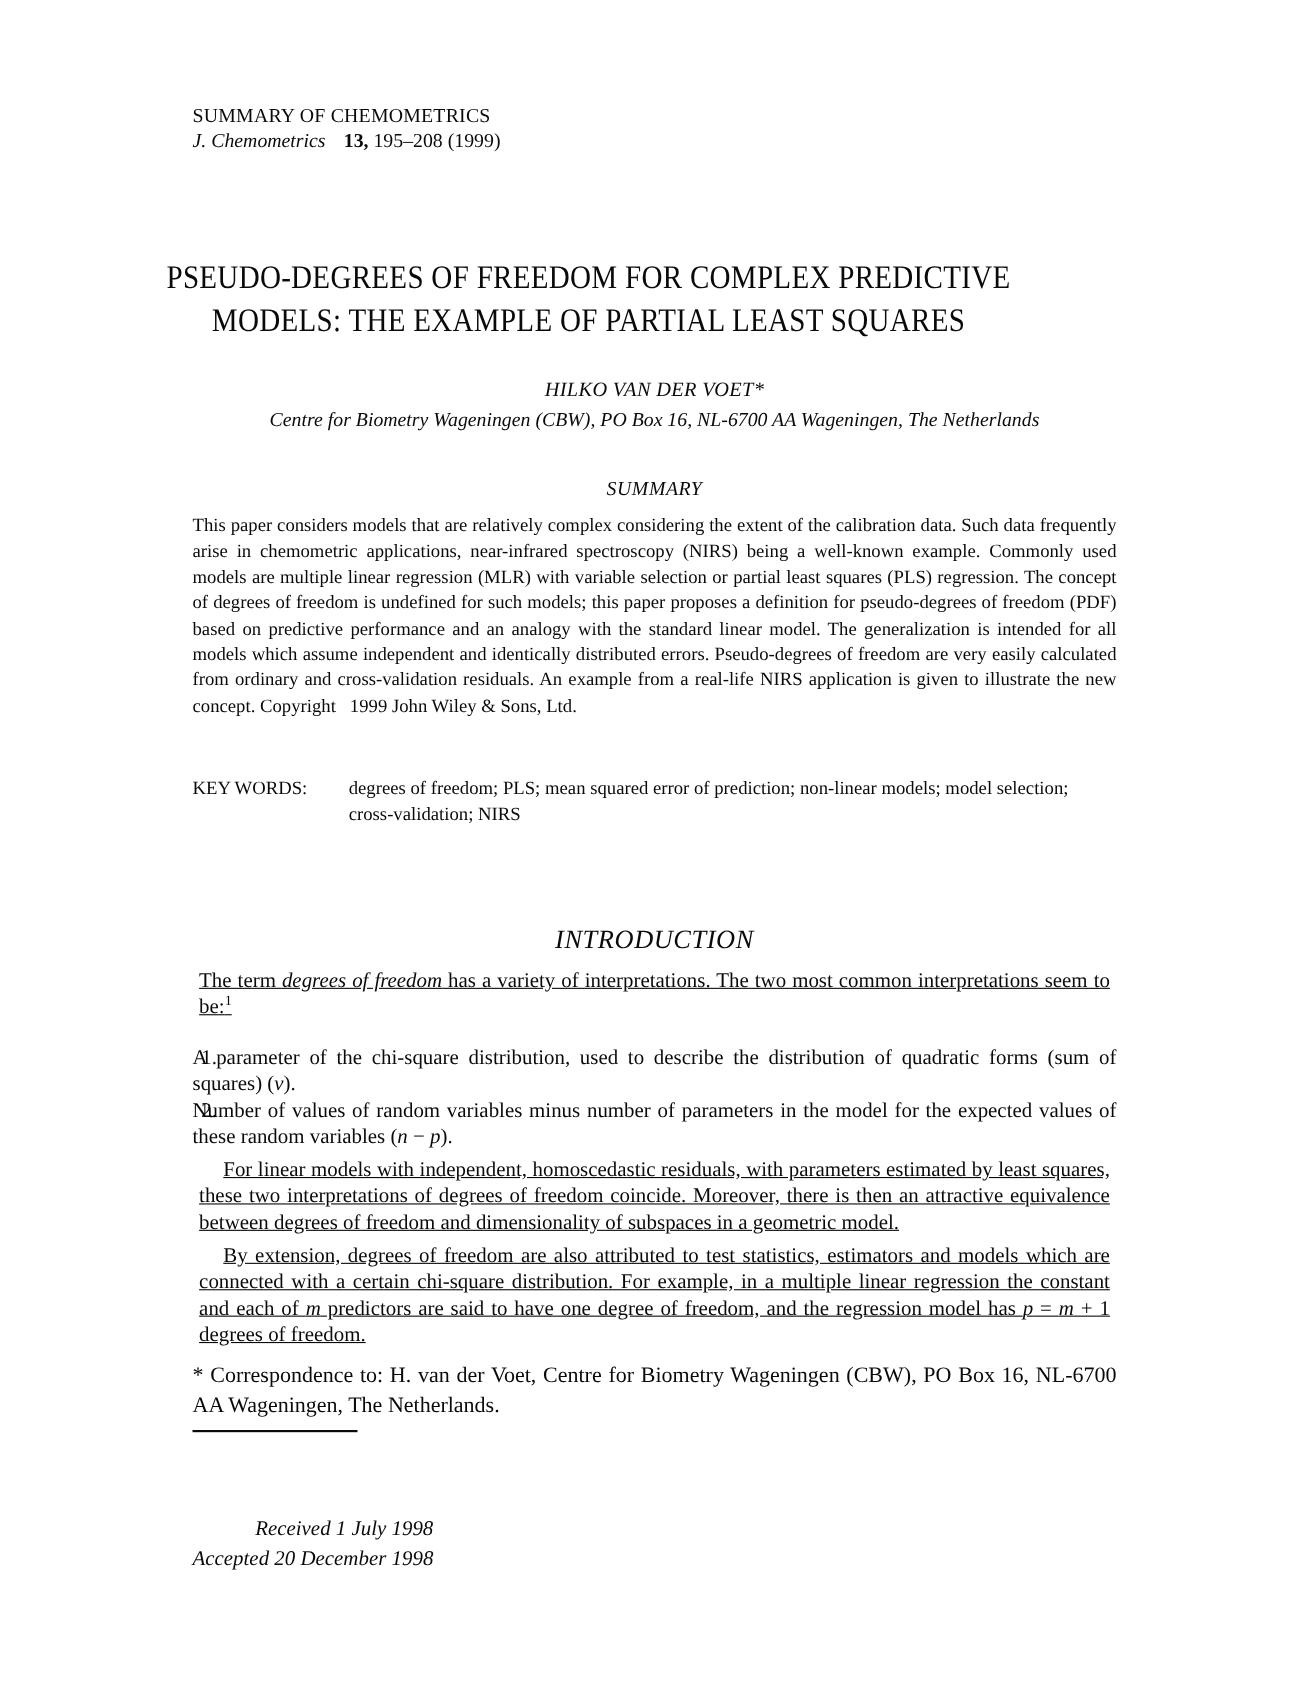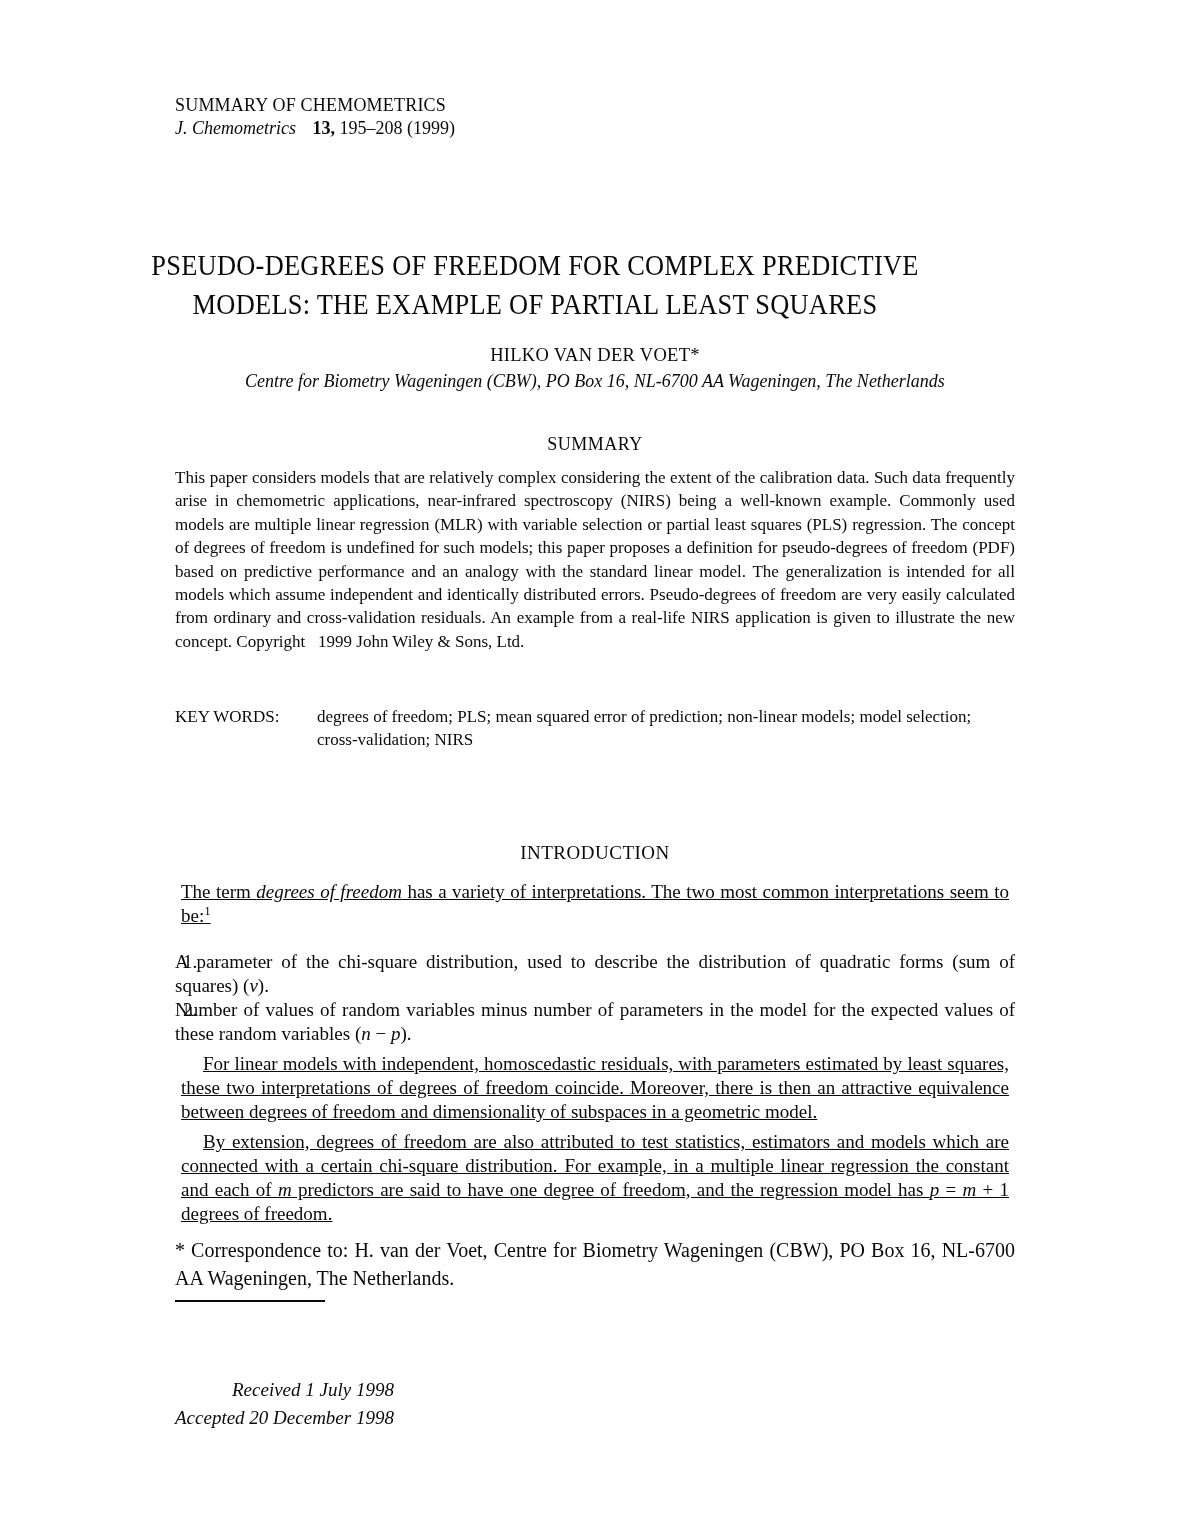--- a/index.html
+++ b/index.html
@@ -7,28 +7,28 @@
     width: 1182px;
     height: 1536px;
     background: #ffffff;
     color: #0a0a0a;
     font-family: "Liberation Serif", "DejaVu Serif", serif;
     position: relative;
     overflow: hidden;
   }
   .abs { position: absolute; }
   .col { left: 175px; width: 840px; }
-  .centered { text-align: center; }
+  .centered { text-align: center; font-style: italic; }
 
   
   .journal-header { top: 94px; font-size: 18px; line-height: 23px; }
   .journal-name { letter-spacing: 0.2px; }
 
   
-  .title-block { top: 245px; left: 0; width: 1070px; }
+  .title-block { top: 233px; left: 0; width: 1070px; }
   .title-line {
     font-size: 30px;
     line-height: 39px;
     text-align: center;
     transform: scaleX(0.88);
     transform-origin: 50% 50%;
     white-space: nowrap;
     letter-spacing: 0.3px;
   }
 
@@ -44,21 +44,21 @@
     line-height: 23.4px;
     text-align: justify;
   }
 
   
   .keywords-block { top: 706px; display: flex; font-size: 17px; line-height: 22.5px; }
   .keywords-label { width: 142px; flex: 0 0 142px; }
   .keywords-text { flex: 1; }
 
   
-  .intro-heading { top: 842px; font-size: 19px; letter-spacing: 0.5px; }
+  .intro-heading { top: 842px; font-size: 24px; letter-spacing: 0.5px; }
   .intro-body { top: 874px; font-size: 19px; line-height: 24px; }
   .intro-body p { margin: 6px; text-align: justify; text-decoration: underline; }
   .para-indent { text-indent: 22px; }
   .numbered-list { margin-top: 22px; }
   .list-item { position: relative; }
   .list-number { position: absolute; left: 8px; top: 0; }
   .list-text { text-align: justify; }
   .p2 { margin-top: 11px; }
   .p3 { margin-top: 4px; }
 

